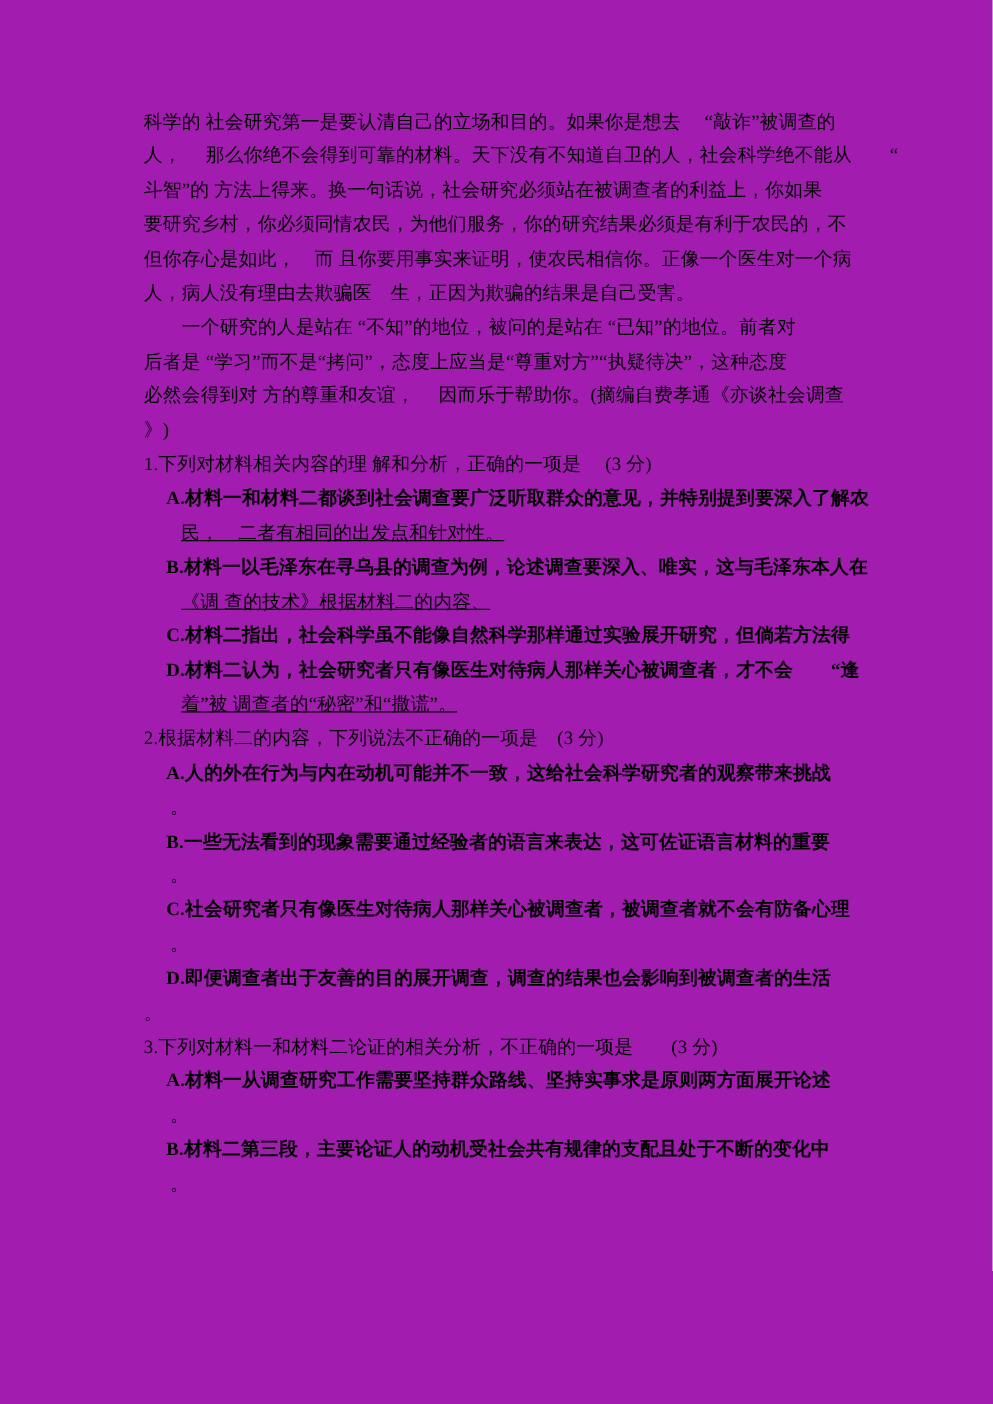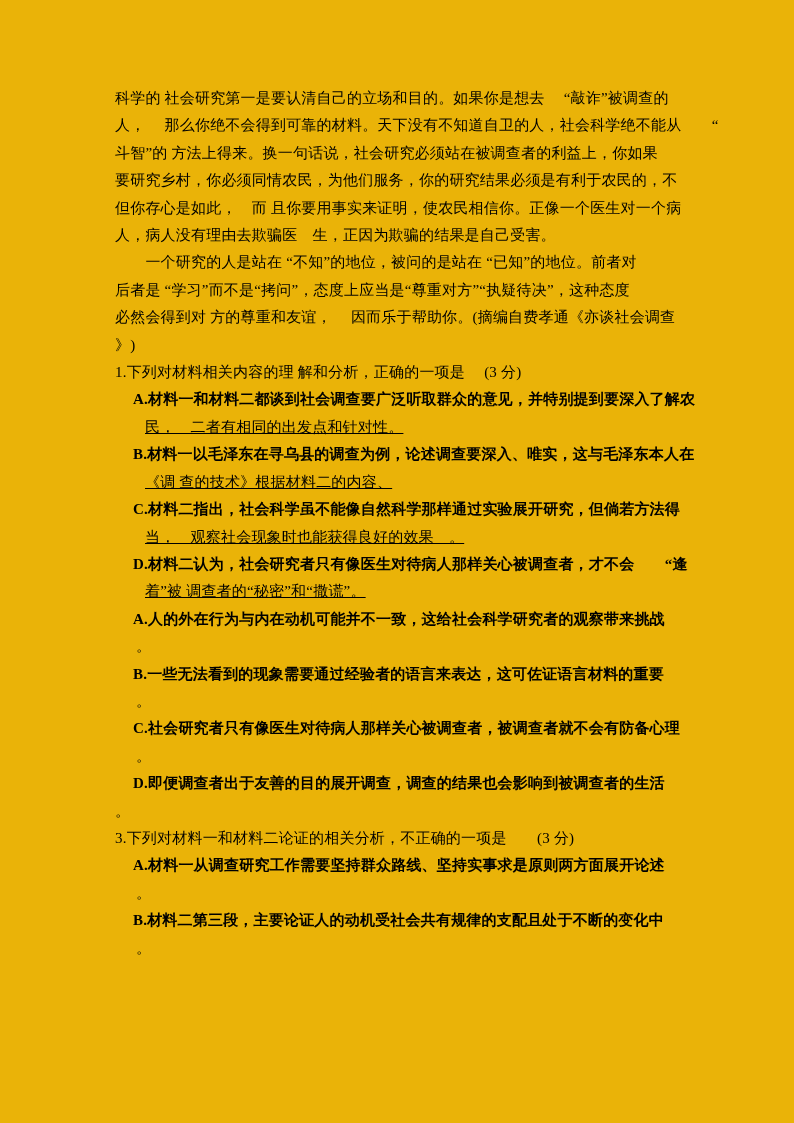--- a/index.html
+++ b/index.html
@@ -30,41 +30,41 @@
     letter-spacing: 0.2px;
   }
   .ind-0 { padding-left: 0; }
   .ind-1 { padding-left: 18px; font-weight: bold; }
   .ind-2 { padding-left: 30px; text-decoration: underline; }
   .ind-3 { padding-left: 21px; }
 </style>
 </head>
 <body>
 
-<div class="page" style="background: #eab308; color: rgb(0, 0, 0);">
+<div class="page" style="background: #a21caf; color: rgb(0, 0, 0);">
   <div class="content">
       <div class="line ind-0">科学的 社会研究第一是要认清自己的立场和目的。如果你是想去　 “敲诈”被调查的</div>
       <div class="line ind-0">人，　 那么你绝不会得到可靠的材料。天下没有不知道自卫的人，社会科学绝不能从　　“</div>
       <div class="line ind-0">斗智”的 方法上得来。换一句话说，社会研究必须站在被调查者的利益上，你如果</div>
       <div class="line ind-0">要研究乡村，你必须同情农民，为他们服务，你的研究结果必须是有利于农民的，不</div>
       <div class="line ind-0">但你存心是如此，　而 且你要用事实来证明，使农民相信你。正像一个医生对一个病</div>
       <div class="line ind-0">人，病人没有理由去欺骗医　生，正因为欺骗的结果是自己受害。</div>
       <div class="line ind-0">　　一个研究的人是站在 “不知”的地位，被问的是站在 “已知”的地位。前者对</div>
       <div class="line ind-0">后者是 “学习”而不是“拷问”，态度上应当是“尊重对方”“执疑待决”，这种态度</div>
       <div class="line ind-0">必然会得到对 方的尊重和友谊，　 因而乐于帮助你。(摘编自费孝通《亦谈社会调查</div>
       <div class="line ind-0">》)</div>
       <div class="line ind-0">1.下列对材料相关内容的理 解和分析，正确的一项是　 (3 分)</div>
       <div class="line ind-1">A.材料一和材料二都谈到社会调查要广泛听取群众的意见，并特别提到要深入了解农</div>
       <div class="line ind-2">民，　二者有相同的出发点和针对性。</div>
       <div class="line ind-1">B.材料一以毛泽东在寻乌县的调查为例，论述调查要深入、唯实，这与毛泽东本人在</div>
       <div class="line ind-2">《调 查的技术》根据材料二的内容、</div>
       <div class="line ind-1">C.材料二指出，社会科学虽不能像自然科学那样通过实验展开研究，但倘若方法得</div>
-      <div class="line ind-2">当，　观察社会现象时也能获得良好的效果　。</div>
       <div class="line ind-1">D.材料二认为，社会研究者只有像医生对待病人那样关心被调查者，才不会　　“逢</div>
       <div class="line ind-2">着”被 调查者的“秘密”和“撒谎”。</div>
+      <div class="line ind-0">2.根据材料二的内容，下列说法不正确的一项是　(3 分)</div>
       <div class="line ind-1">A.人的外在行为与内在动机可能并不一致，这给社会科学研究者的观察带来挑战</div>
       <div class="line ind-3">。</div>
       <div class="line ind-1">B.一些无法看到的现象需要通过经验者的语言来表达，这可佐证语言材料的重要</div>
       <div class="line ind-3">。</div>
       <div class="line ind-1">C.社会研究者只有像医生对待病人那样关心被调查者，被调查者就不会有防备心理</div>
       <div class="line ind-3">。</div>
       <div class="line ind-1">D.即便调查者出于友善的目的展开调查，调查的结果也会影响到被调查者的生活</div>
       <div class="line ind-0">。</div>
       <div class="line ind-0">3.下列对材料一和材料二论证的相关分析，不正确的一项是　　(3 分)</div>
       <div class="line ind-1">A.材料一从调查研究工作需要坚持群众路线、坚持实事求是原则两方面展开论述</div>

